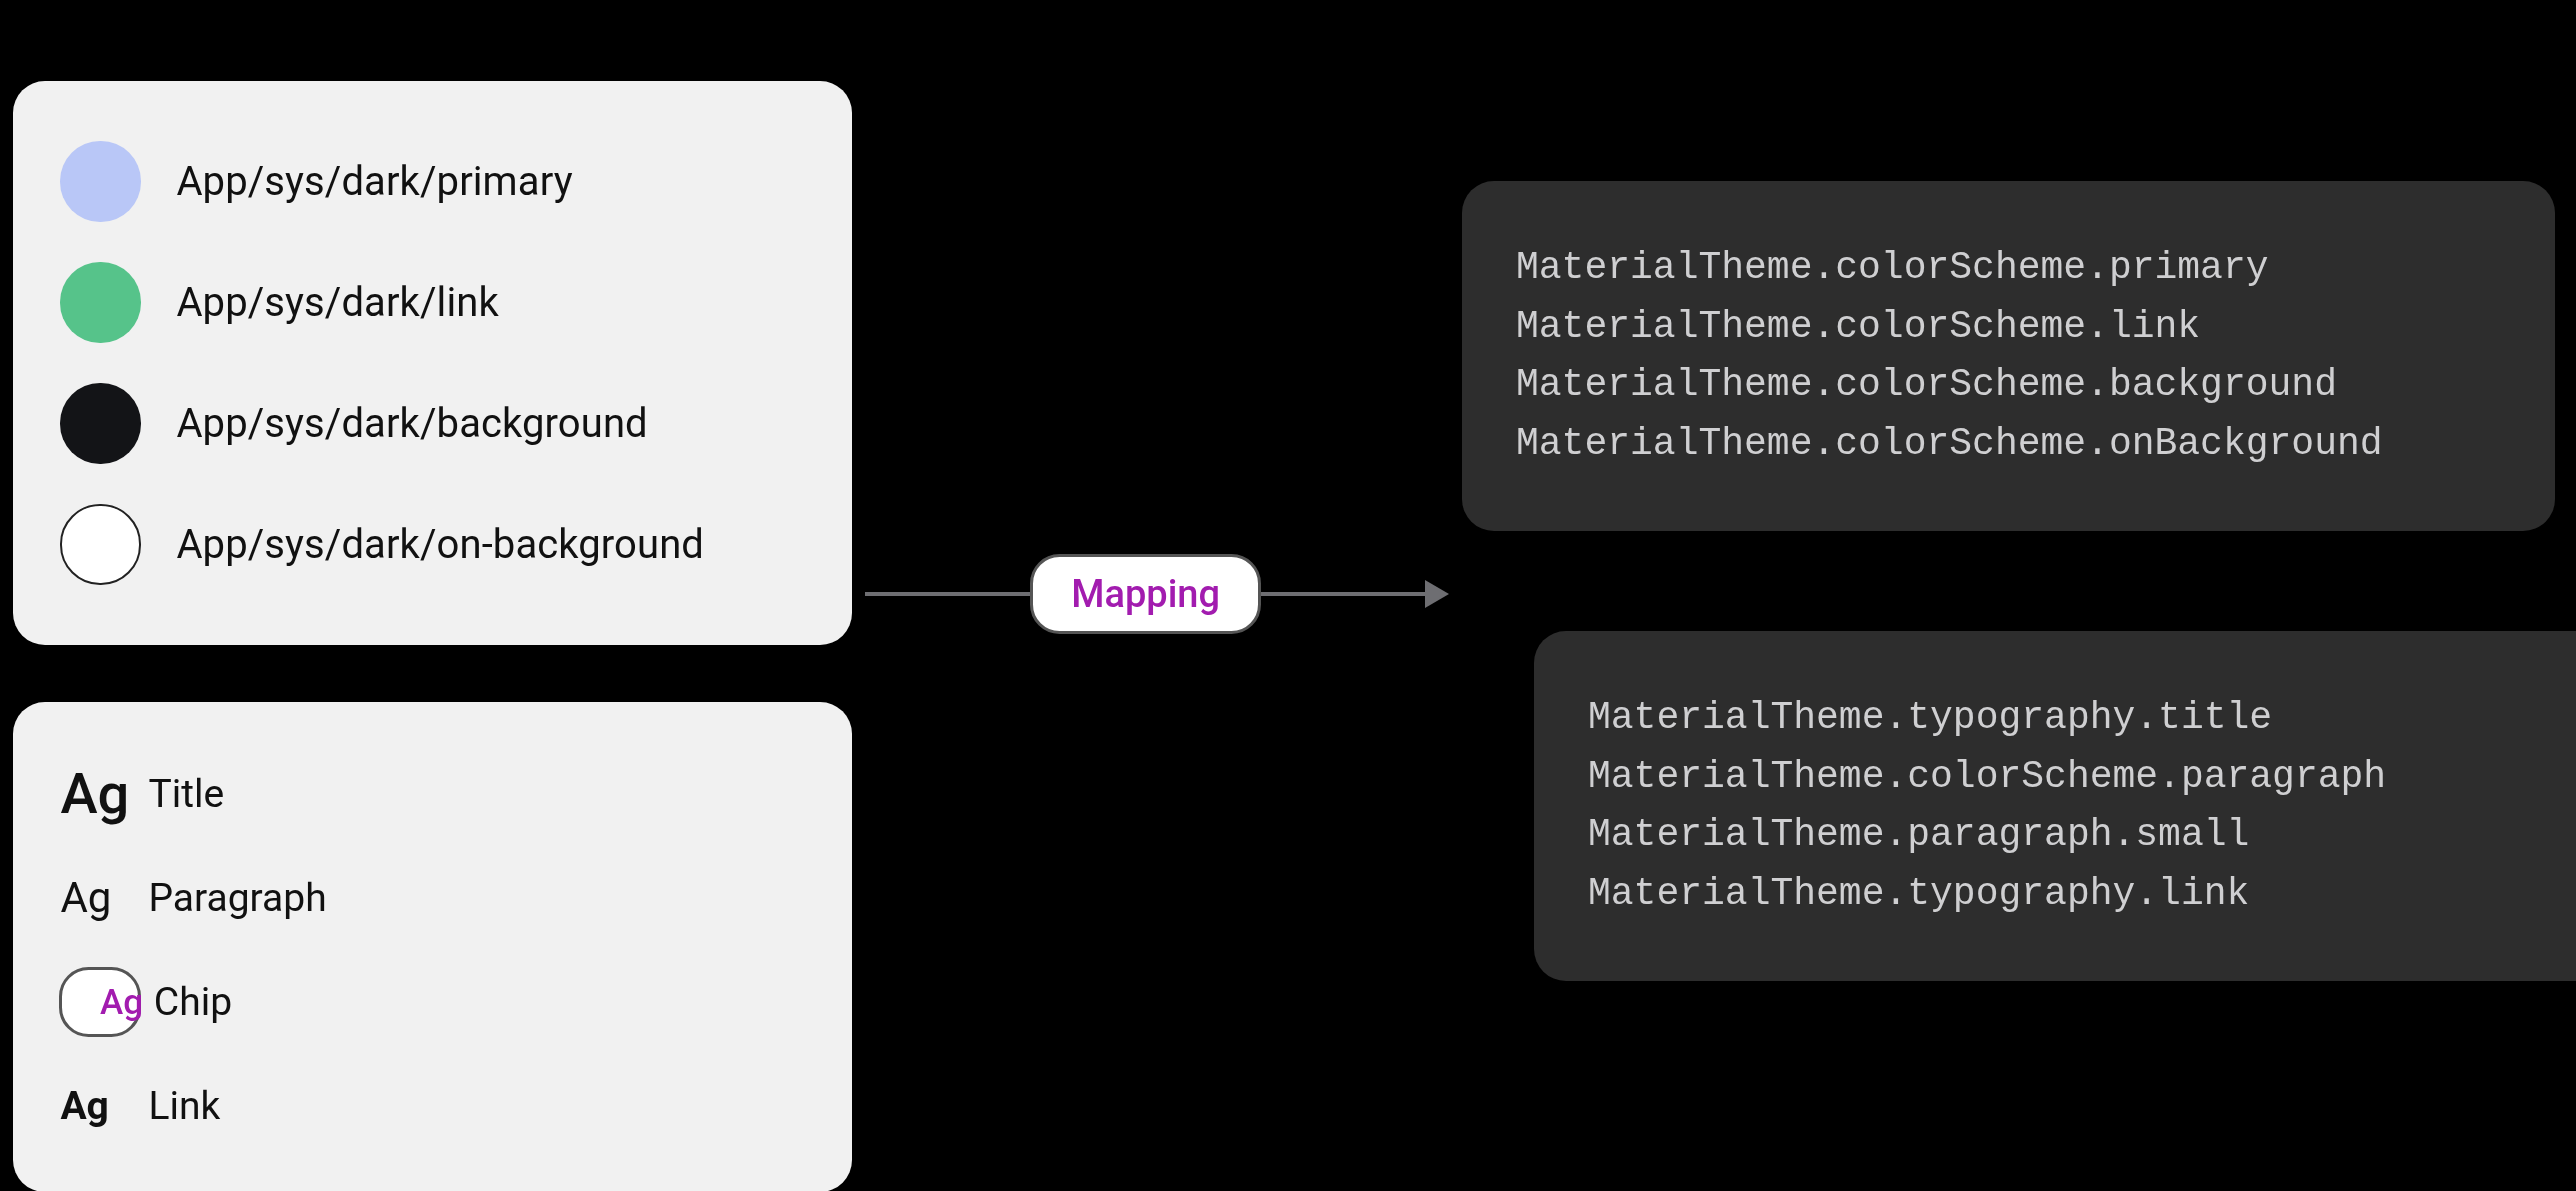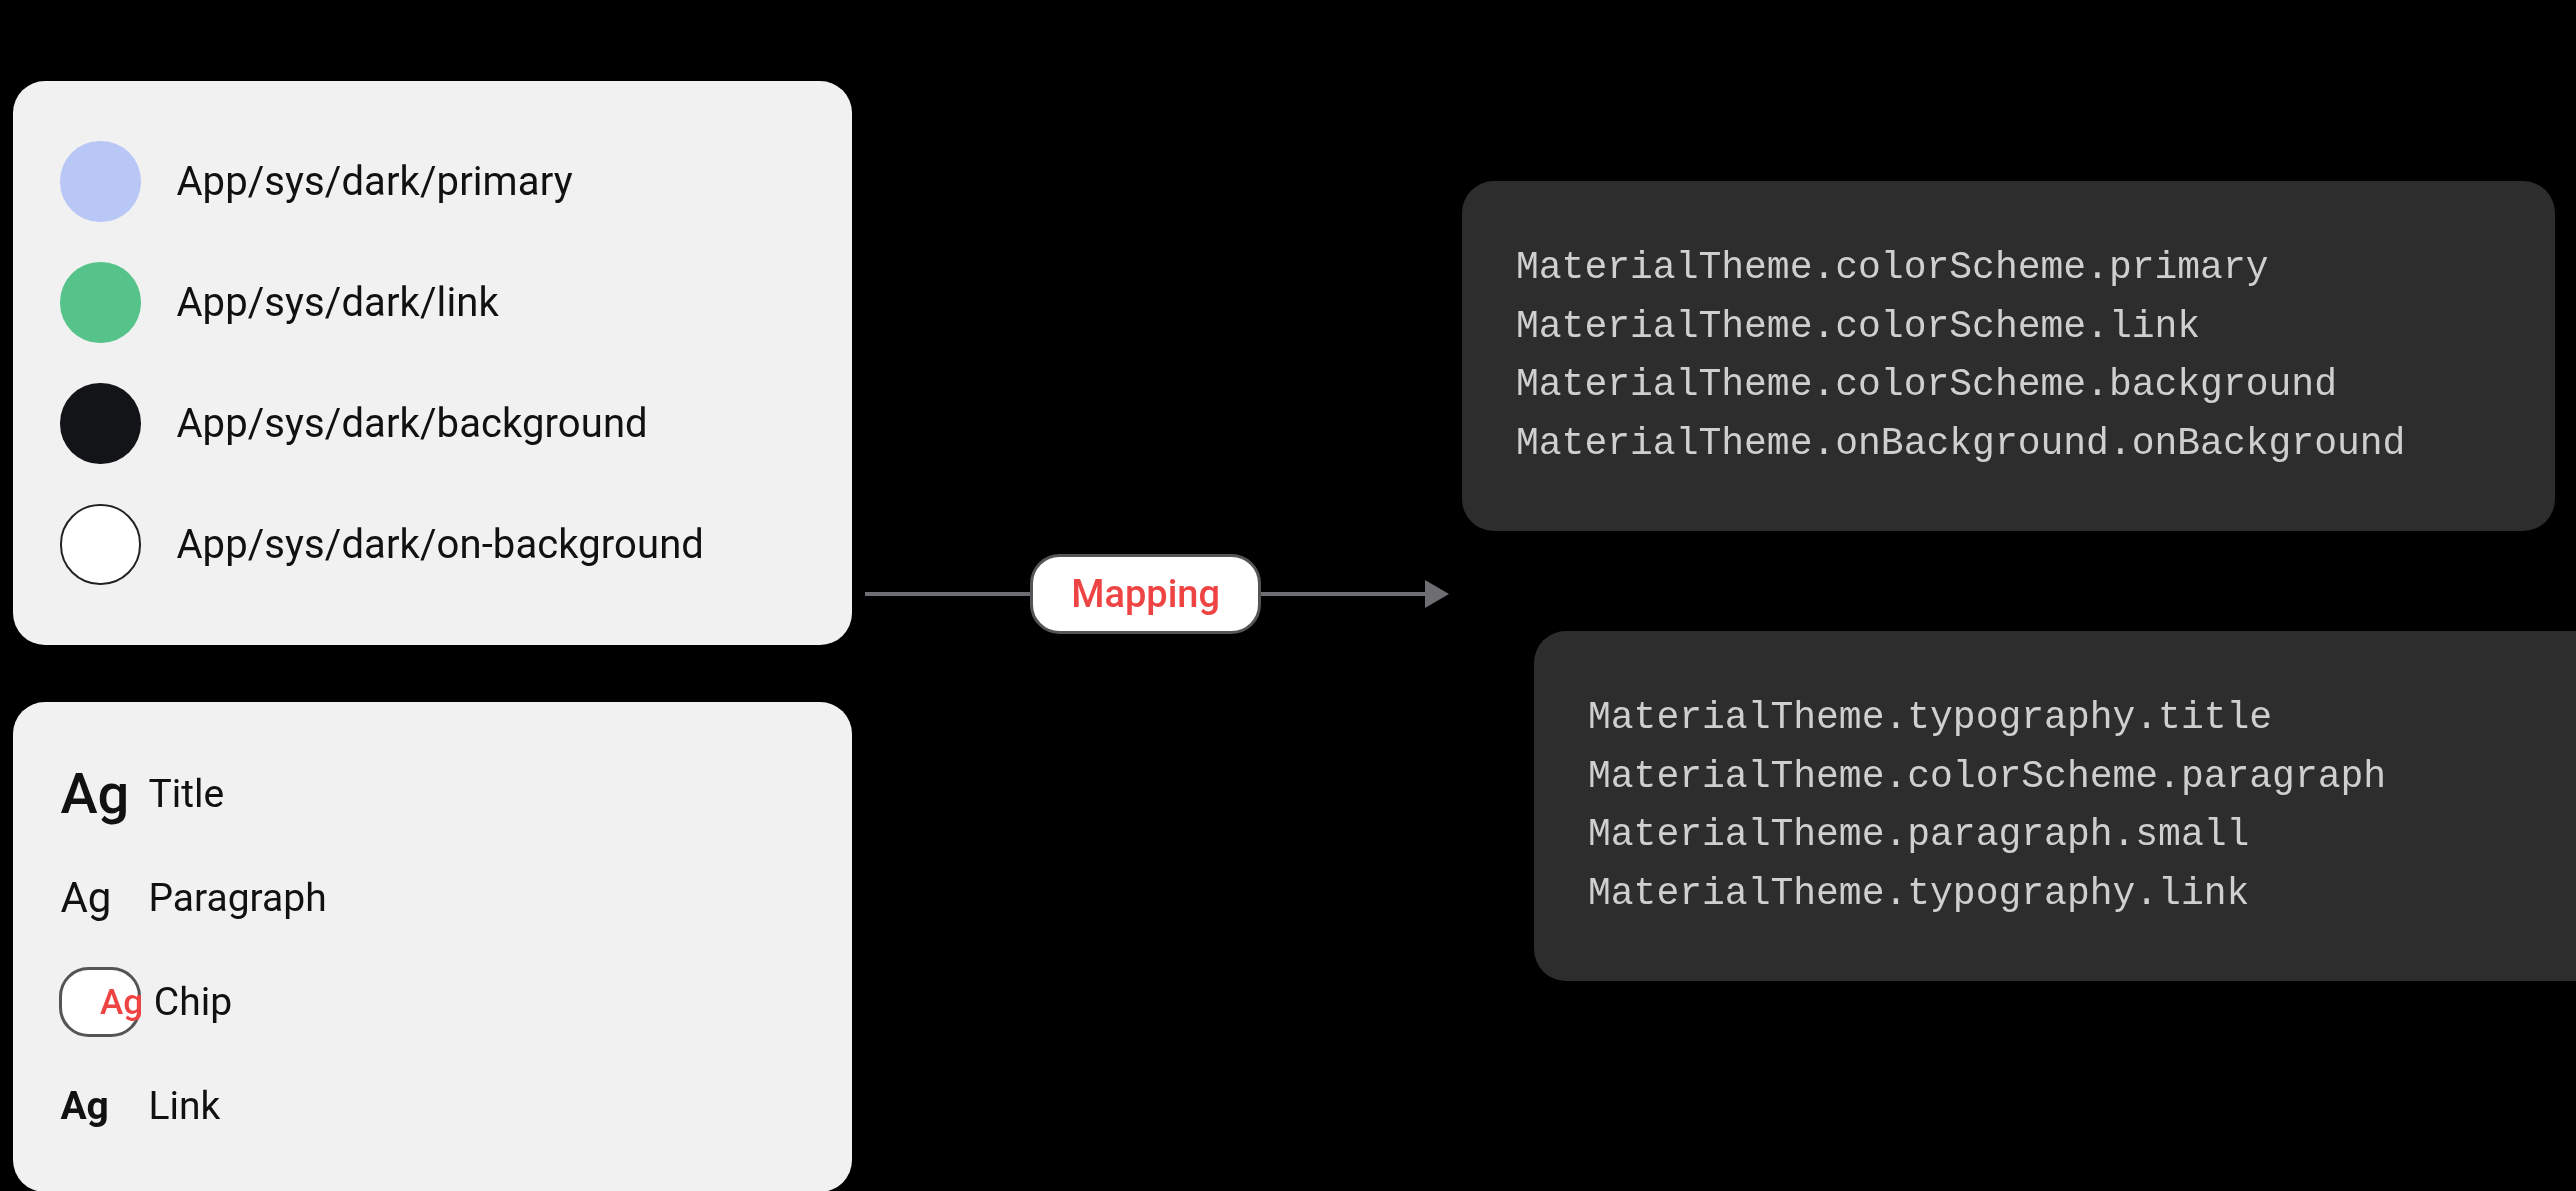--- a/index.html
+++ b/index.html
@@ -86,21 +86,21 @@
     display: flex;
     align-items: center;
   }
   .stem {
     height: 4px;
     background: #6e6e72;
     flex: 1 1 auto;
   }
   .chip {
     background: #ffffff;
-    color: #ef4444;
+    color: #a21caf;
     border: 3.4px solid #555;
     border-radius: 29.5px;
     padding: 14.8px 38px;
     font-size: 38px;
     font-weight: 500;
     flex: 0 0 auto;
     margin: 0 -1.3px;
     position: relative;
     z-index: 2;
   }
@@ -160,21 +160,21 @@
     <div class="stem"></div>
     <div class="chip">Mapping</div>
     <div class="stem"></div>
     <div class="arrowhead"></div>
   </div>
 
   <div class="code-card code-colors">
     <div class="code-line">MaterialTheme.colorScheme.primary</div>
     <div class="code-line">MaterialTheme.colorScheme.link</div>
     <div class="code-line">MaterialTheme.colorScheme.background</div>
-    <div class="code-line">MaterialTheme.onBackground.onBackground</div>
+    <div class="code-line">MaterialTheme.colorScheme.onBackground</div>
   </div>
 
   <div class="code-card code-type">
     <div class="code-line">MaterialTheme.typography.title</div>
     <div class="code-line">MaterialTheme.colorScheme.paragraph</div>
     <div class="code-line">MaterialTheme.paragraph.small</div>
     <div class="code-line">MaterialTheme.typography.link</div>
   </div>
 
 </div>

